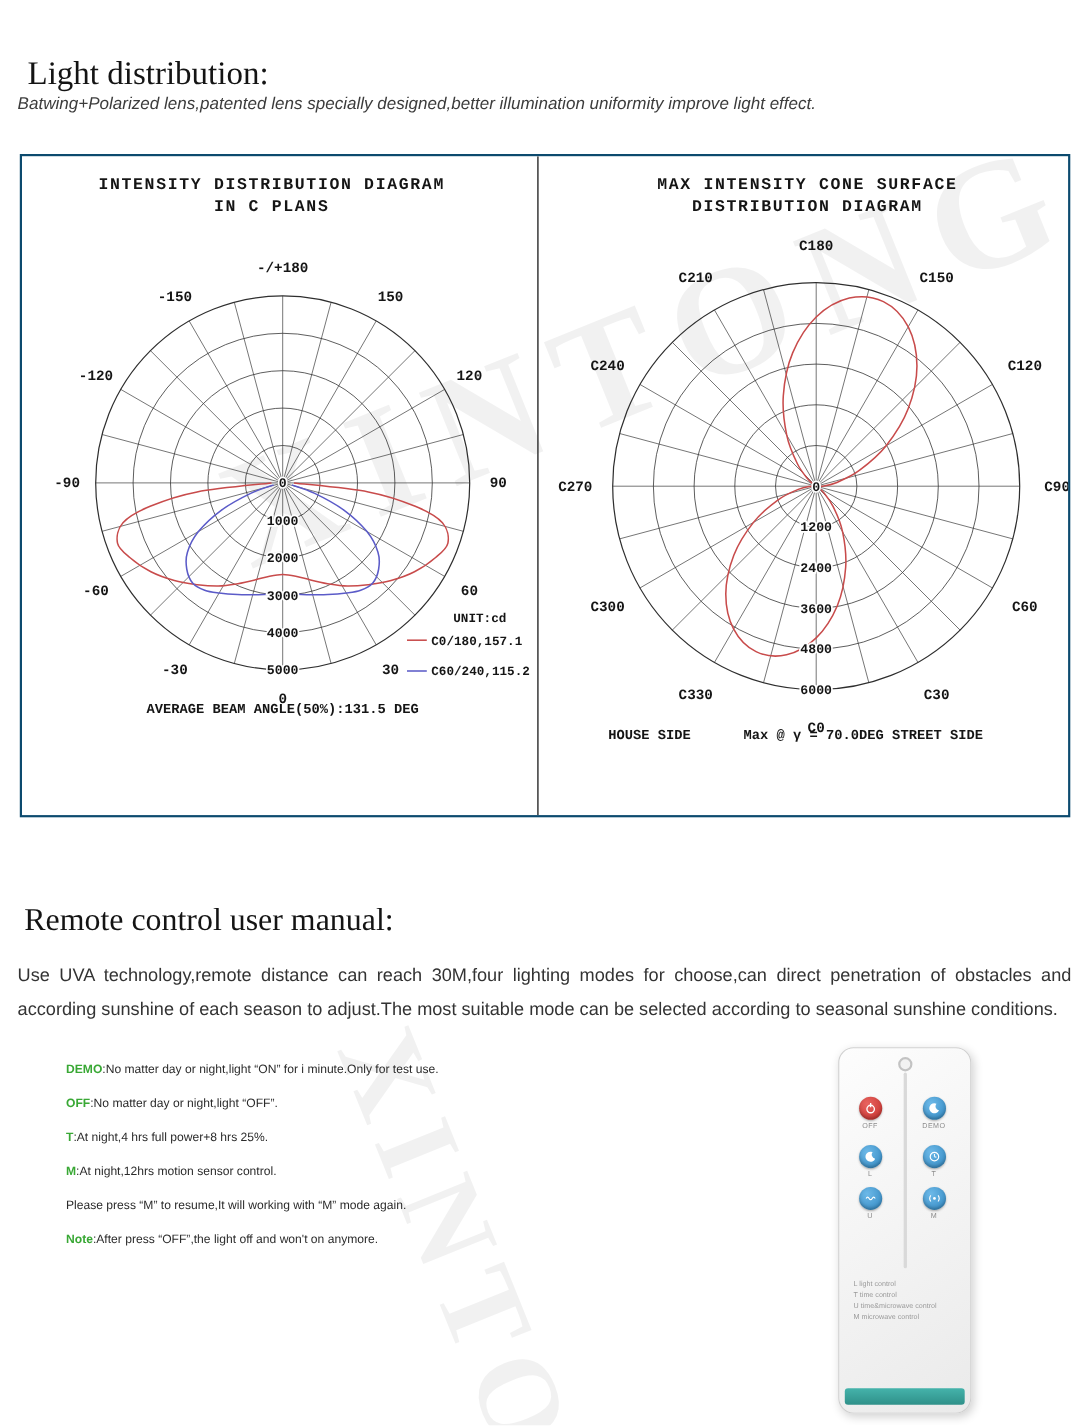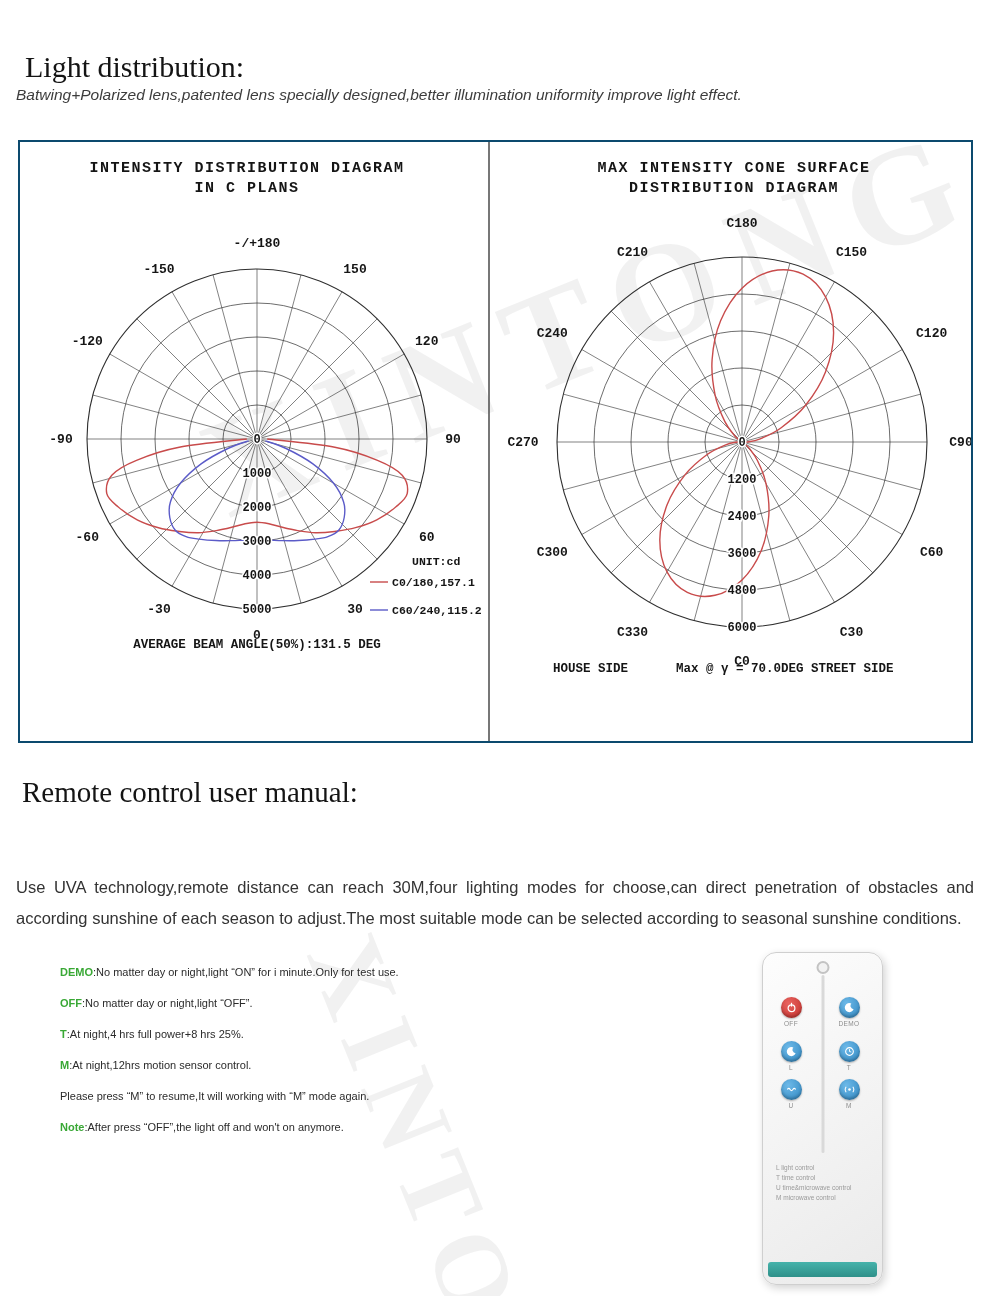--- a/index.html
+++ b/index.html
@@ -2,21 +2,21 @@
 <html><head>
 <meta charset="utf-8">
 <style>
   html,body{margin:0;padding:0;background:#fff;}
   .page{position:relative;width:992px;height:1296px;background:#ffffff;overflow:hidden;
         font-family:"Liberation Sans",sans-serif;color:#2f2f2f;}
   .h-serif{font-family:"Liberation Serif","DejaVu Serif",serif;font-weight:400;color:#141414;}
   #title1{position:absolute;left:25px;top:26px;font-size:30px;margin-top:24px;}
   #desc1{position:absolute;left:16px;top:86px;font-size:15.5px;color:#3c3c3c;white-space:nowrap;font-style:italic;}
   .diagram-box{position:absolute;left:18px;top:140px;width:951px;height:599px;border:2px solid #0c4a6e;background:transparent;}
-  #title2{position:absolute;left:22px;top:776px;font-size:29px;}
+  #title2{position:absolute;left:22px;top:820px;font-size:29px;}
   #desc2{position:absolute;left:16px;top:872px;width:958px;font-size:16.5px;line-height:31px;color:#333;text-align:justify;}
   .modes{position:absolute;left:60px;top:966px;}
   .mode-line{height:31px;font-size:11px;color:#2b2b2b;white-space:nowrap;}
   .mode-label{color:#39a835;font-weight:700;}
   .watermark{position:absolute;font-family:"Liberation Serif","DejaVu Serif",serif;font-weight:700;
              color:rgba(125,125,125,0.11);pointer-events:none;white-space:nowrap;z-index:0;}
   #wm1{left:180px;top:400px;font-size:140px;letter-spacing:22px;transform:rotate(-22deg);transform-origin:left top;}
   #wm2{left:395px;top:918px;font-size:105px;letter-spacing:14px;transform:rotate(68deg);transform-origin:left top;}
   .content{position:relative;z-index:1;}
   

